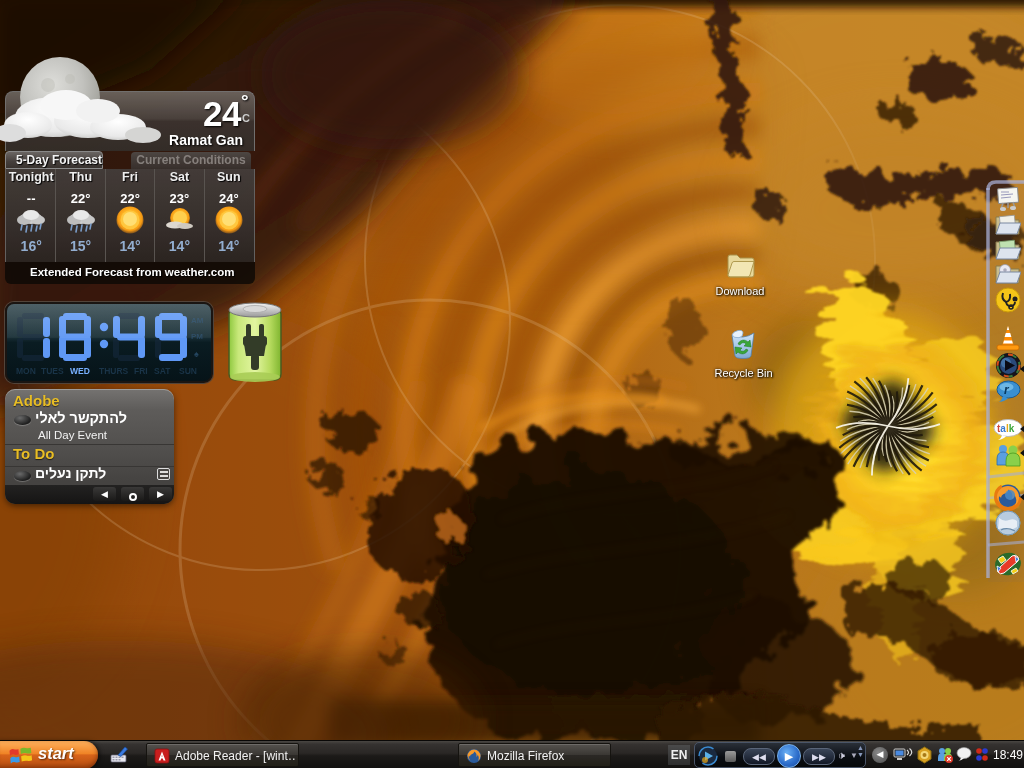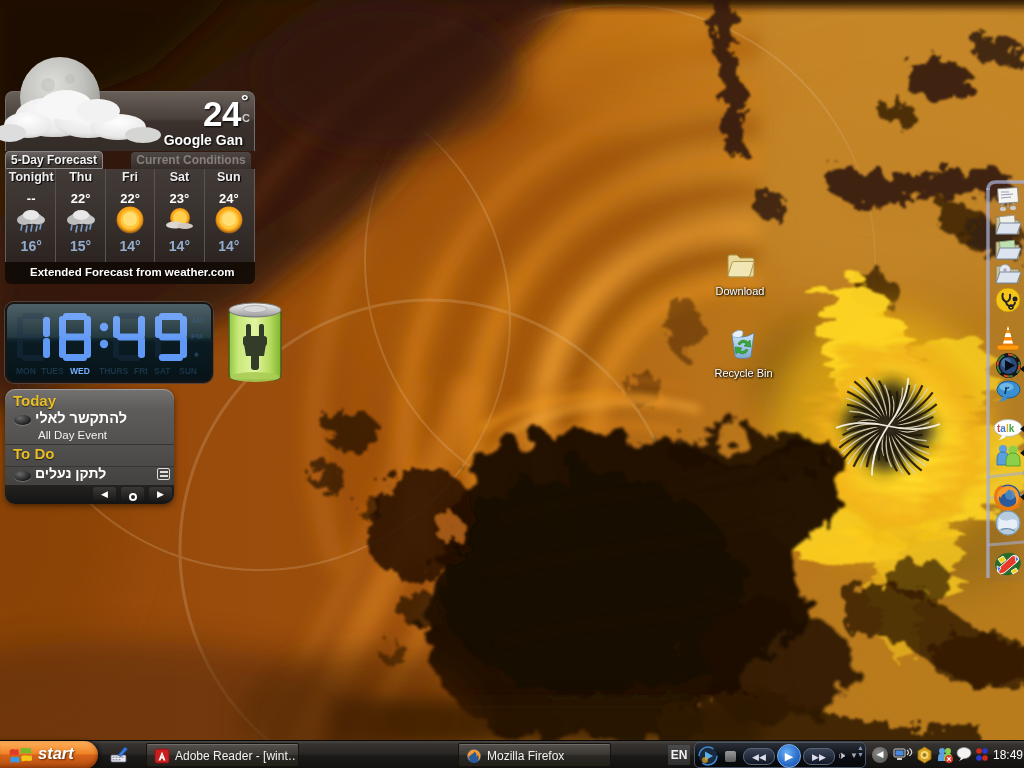--- a/index.html
+++ b/index.html
@@ -193,23 +193,23 @@
 <ellipse cx="985" cy="660" rx="55" ry="26" opacity="0.75"></ellipse>
 <ellipse cx="920" cy="580" rx="30" ry="20" opacity="0.7"></ellipse>
 </g>
 </svg>
 
 <div style="position:absolute;left:5px;top:91px;width:250px;">
 
   <div style="position:absolute;left:0;top:0;width:250px;height:60px;background:linear-gradient(#6e6660 0%,#4c4440 45%,#3c3430 50%,#342e2a 100%);opacity:0.92;border-radius:8px 8px 0 0;border:1px solid #777;border-bottom:none;"></div>
   <div style="position:absolute;left:198px;top:-1px;color:#fff;font-size:35px;font-weight:bold;letter-spacing:-0.5px;text-shadow:1px 1px 2px #000;">24<span style="font-size:19px;vertical-align:19px;">°</span></div>
   <div style="position:absolute;left:237px;top:21px;color:#ccc;font-size:11px;font-weight:bold;">C</div>
-  <div style="position:absolute;left:0;top:41px;width:238px;color:#fff;font-size:14px;font-weight:bold;text-align:right;text-shadow:1px 1px 2px #000;">Google Gan</div>
-
-  <div style="position:absolute;left:0px;top:60px;width:98px;height:18px;background:linear-gradient(#6a6562 0%,#453f3c 60%,#39332f 100%);border:1px solid #888;border-radius:4px 4px 0 0;color:#f2f2f2;font-size:12px;font-weight:bold;text-align:center;line-height:17px;text-shadow:1px 1px 1px #000;">5-Day Forecast</div>
+  <div style="position:absolute;left:0;top:41px;width:238px;color:#fff;font-size:14px;font-weight:bold;text-align:right;text-shadow:1px 1px 2px #000;">Ramat Gan</div>
+
+  <div style="position:absolute;left:0px;top:60px;width:98px;height:18px;background:linear-gradient(#6a6562 0%,#453f3c 60%,#39332f 100%);border:1px solid #888;border-radius:4px 4px 0 0;color:#f2f2f2;font-size:12px;font-weight:bold;text-align:right;line-height:17px;text-shadow:1px 1px 1px #000;">5-Day Forecast</div>
   <div style="position:absolute;left:126px;top:61px;width:120px;height:17px;background:linear-gradient(#504b48 0%,#38322f 100%);opacity:0.9;border-radius:4px 4px 0 0;color:#8f8b88;font-size:12px;font-weight:bold;text-align:center;line-height:16px;">Current Conditions</div>
 
   <div style="position:absolute;left:0;top:78px;width:250px;height:93px;background:linear-gradient(#443e3b 0%,#38322f 55%,#2b2522 100%);opacity:0.94;border-left:1px solid #666;border-right:1px solid #666;"></div>
 
   <div style="position:absolute;left:0;top:171px;width:250px;height:22px;background:rgba(12,8,5,0.82);border-radius:0 0 6px 6px;color:#fff;font-size:11.5px;font-weight:bold;line-height:21px;padding-left:25px;text-shadow:1px 1px 1px #000;">Extended Forecast from weather.com</div>
 
   <div style="position:absolute;left:2px;top:78px;width:246px;height:93px;display:flex;">
     <div style="flex:1;border-right:1px solid #595450;text-align:center;">
       <div style="color:#eee;font-size:12.5px;font-weight:bold;margin-top:1px;text-shadow:1px 1px 1px #000;">Tonight</div>
       <div style="color:#fff;font-size:13px;font-weight:bold;margin-top:7px;">--</div>
@@ -443,21 +443,21 @@
   <g fill="#333c28">
     <rect x="20" y="24" width="5" height="14" rx="2"></rect>
     <rect x="33" y="24" width="5" height="14" rx="2"></rect>
     <path d="M17,38 L41,38 L38,56 L20,56 Z"></path>
     <rect x="17" y="36" width="24" height="10" rx="3"></rect>
     <rect x="25" y="54" width="8" height="16" rx="3"></rect>
   </g>
 </svg>
 
 <div style="position:absolute;left:5px;top:389px;width:169px;height:115px;border-radius:10px;background:linear-gradient(#757371 0%,#5e5c5a 18%,#504e4c 55%,#454341 80%);box-shadow:inset 0 1px 0 rgba(255,255,255,0.3),0 2px 6px rgba(0,0,0,0.5);overflow:hidden;">
-  <div style="position:absolute;left:8px;top:3px;color:#e8bd25;font-size:15px;font-weight:bold;text-shadow:0 1px 1px rgba(0,0,0,0.6);">Today</div>
+  <div style="position:absolute;left:8px;top:3px;color:#e8bd25;font-size:15px;font-weight:bold;text-shadow:0 1px 1px rgba(0,0,0,0.6);">Adobe</div>
   <div style="position:absolute;left:9px;top:26px;width:17px;height:10px;border-radius:50%;background:radial-gradient(ellipse at 35% 30%,#6a6a6a,#1e1e1e 70%);box-shadow:0 1px 1px rgba(255,255,255,0.25);"></div>
   <div style="position:absolute;left:30px;top:21px;width:110px;color:#fff;font-size:14.5px;font-weight:bold;direction:rtl;text-align:left;white-space:nowrap;">להתקשר לאלי</div>
   <div style="position:absolute;left:33px;top:40px;color:#f2f2f2;font-size:11.5px;">All Day Event</div>
   <div style="position:absolute;left:0px;top:55px;width:169px;border-top:1px solid #383634;"></div>
   <div style="position:absolute;left:8px;top:56px;color:#e8bd25;font-size:15px;font-weight:bold;text-shadow:0 1px 1px rgba(0,0,0,0.6);">To Do</div>
   <div style="position:absolute;left:0px;top:77px;width:169px;border-top:1px solid #383634;"></div>
   <div style="position:absolute;left:9px;top:82px;width:17px;height:10px;border-radius:50%;background:radial-gradient(ellipse at 35% 30%,#6a6a6a,#1e1e1e 70%);box-shadow:0 1px 1px rgba(255,255,255,0.25);"></div>
   <div style="position:absolute;left:30px;top:76px;color:#fff;font-size:14px;font-weight:bold;direction:rtl;text-align:left;">לתקן נעלים</div>
   <div style="position:absolute;left:152px;top:79px;width:13px;height:12px;border:1.5px solid #ddd;border-radius:2px;">
         <div style="margin:2px 1.5px 0;border-top:2px solid #ddd;"></div>

